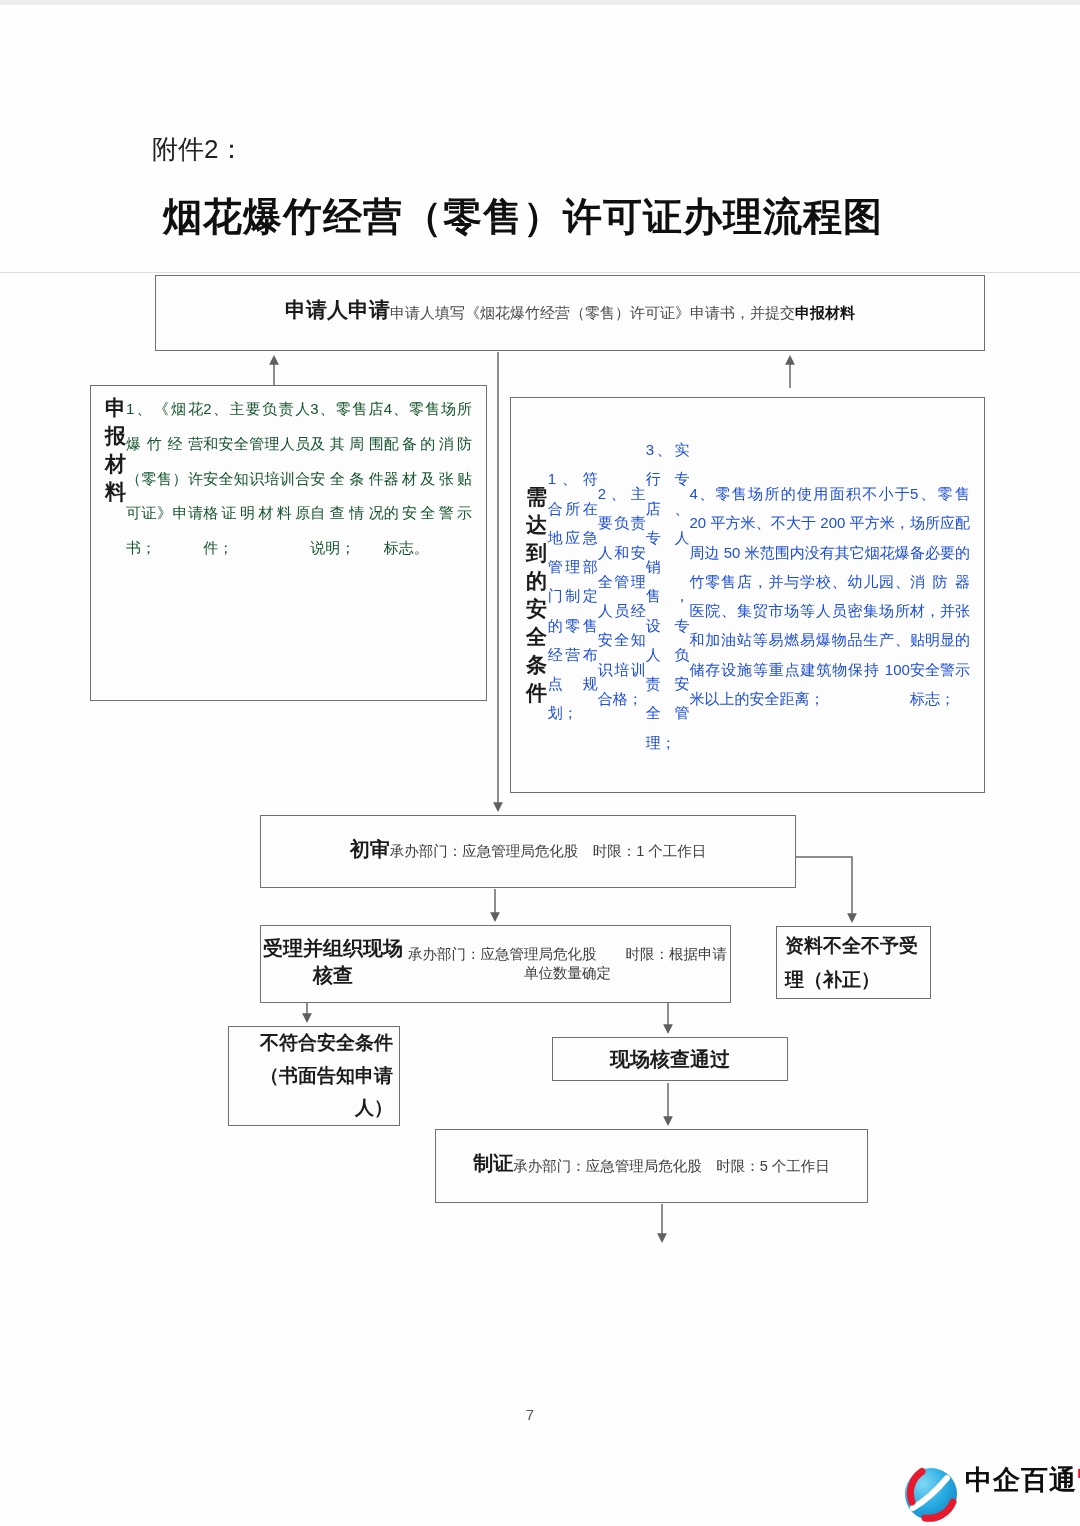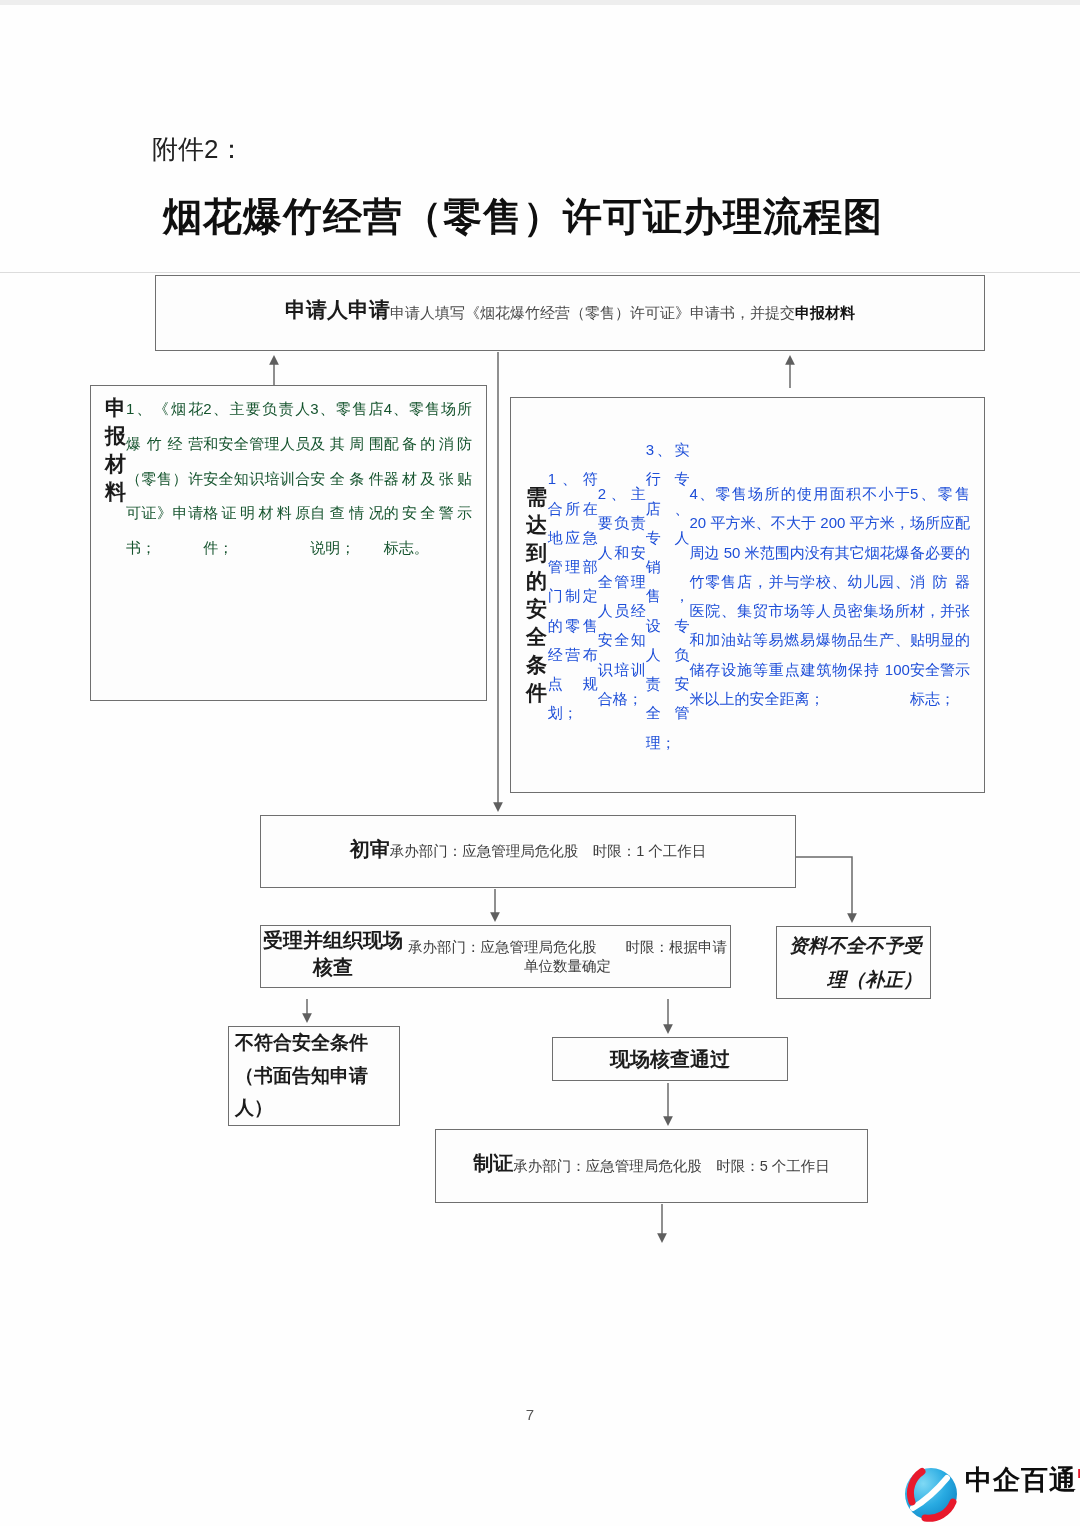--- a/index.html
+++ b/index.html
@@ -34,27 +34,27 @@
   .box-list{justify-content:flex-start;align-items:stretch;padding:6px 14px 4px 14px;}
   .box-list .bx-title{font-size:21px;margin:2px 0 4px 0;}
   .box-materials{left:90px;top:385px;width:397px;height:316px;}
   .box-materials .list-item{font-size:15px;line-height:2.32;color:#14532d;text-align:justify;}
   .box-safety{left:510px;top:397px;width:475px;height:396px;align-items:center;}
   .box-safety .list-item{font-size:15px;line-height:1.95;color:#1d4ed8;text-align:justify;}
 
   .box-step .bx-title{font-size:20px;margin-bottom:5px;}
   .box-step .bx-detail{font-size:14.5px;}
   .box-initial{left:260px;top:815px;width:536px;height:73px;}
-  .box-acceptance{left:260px;top:925px;width:471px;height:63px;}
+  .box-acceptance{left:260px;top:925px;width:471px;height:78px;}
   .box-making{left:435px;top:1129px;width:433px;height:74px;}
   .box-issuing{left:480px;top:1246px;width:373px;height:68px;}
 
   .box-note{font-weight:700;color:#1c1c1c;}
-  .box-incomplete{left:776px;top:926px;width:155px;height:73px;font-size:19px;line-height:1.75;padding:16px 8px;text-align:right;font-style:italic;}
-  .box-notmeeting{left:228px;top:1026px;width:172px;height:100px;font-size:19px;line-height:1.72;padding:12px 6px;text-align:left;}
+  .box-incomplete{left:776px;top:926px;width:155px;height:73px;font-size:19px;line-height:1.75;padding:16px 8px;text-align:left;}
+  .box-notmeeting{left:228px;top:1026px;width:172px;height:100px;font-size:19px;line-height:1.72;padding:12px 6px;text-align:right;}
   .box-sitepassed{left:552px;top:1037px;width:236px;height:44px;font-size:20px;}
 
   svg.connectors{position:absolute;left:0;top:0;z-index:0;}
   .fc-box{z-index:2;}
 
   .page-number{position:absolute;left:500px;top:1406px;width:60px;text-align:center;font-size:15px;color:#555;}
 
   .footer-logo{position:absolute;left:903px;top:1462px;display:flex;align-items:flex-start;}
   .footer-logo .logo-mark{width:56px;height:56px;margin-top:4px;}
   .footer-logo .logo-text{margin-left:6px;display:flex;flex-direction:row;}

